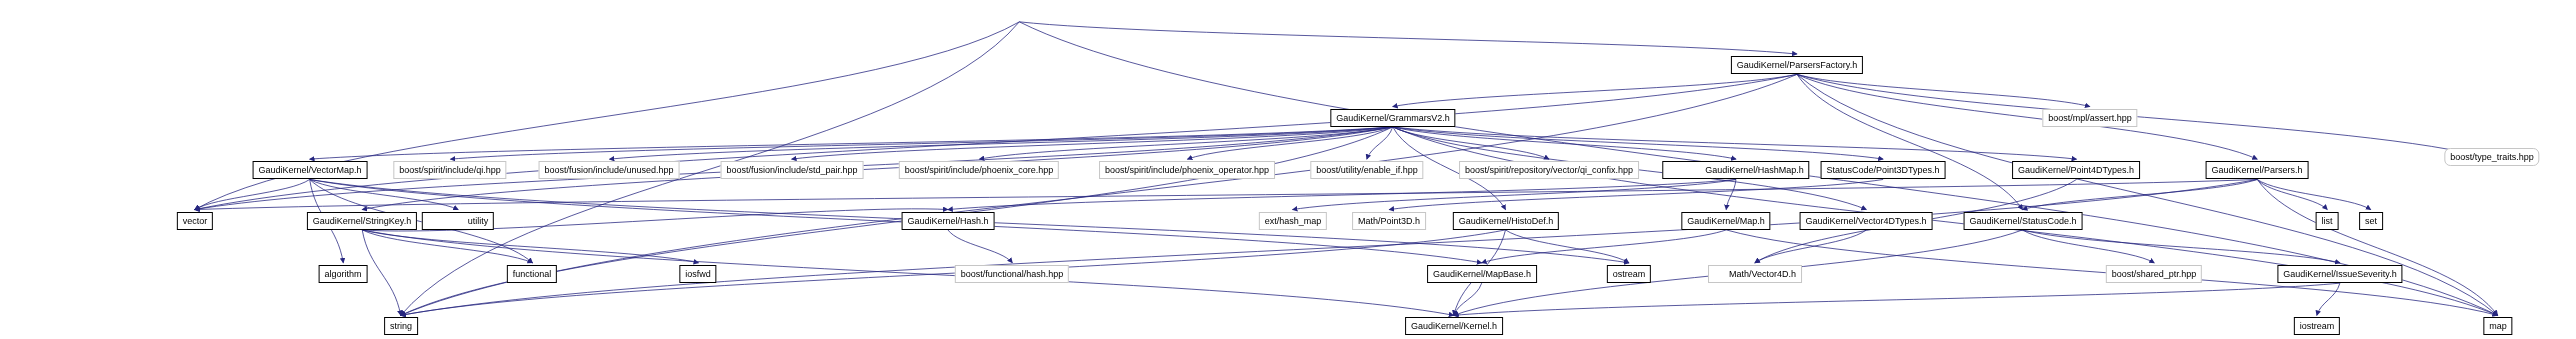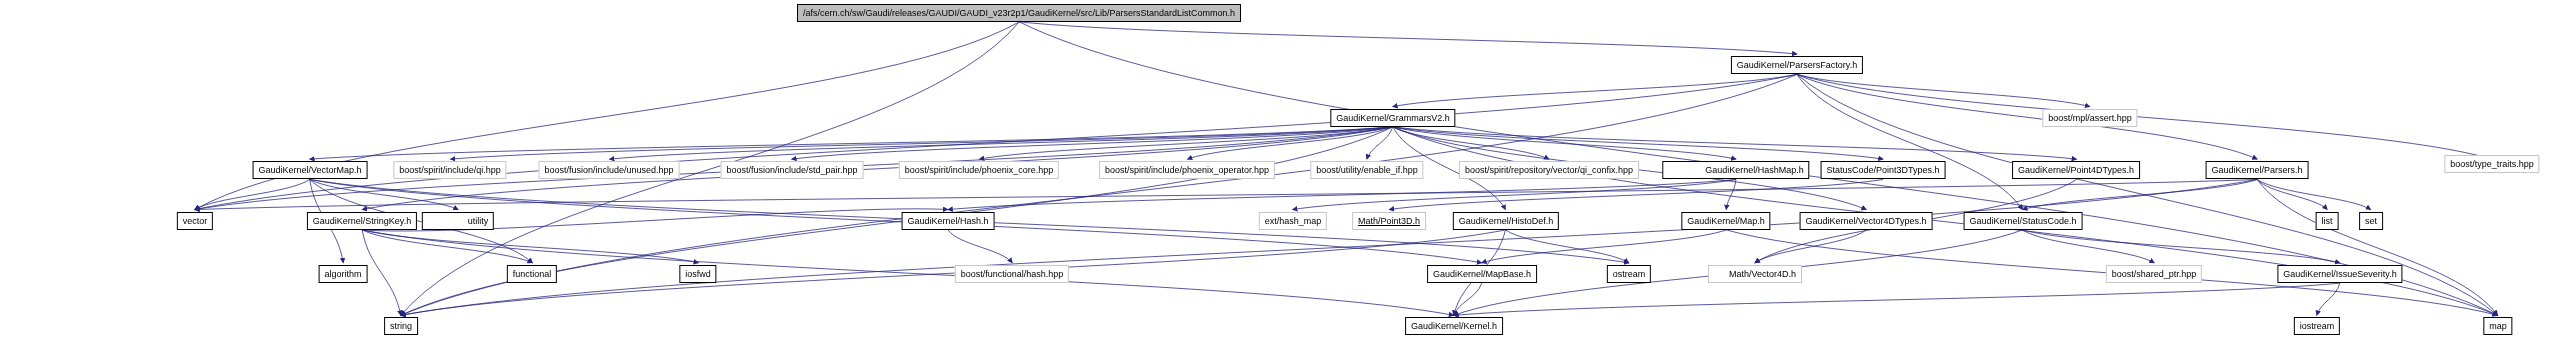--- a/index.html
+++ b/index.html
@@ -123,43 +123,42 @@
         <path d="M 3340,404 C 3112.3,425.6 2302.7,430.4 2075,450" class="edge" marker-end="url(#arrow)"></path>
         <path d="M 3222,256 C 3240,276.25 3304,280.75 3322,299" class="edge" marker-end="url(#arrow)"></path>
         <path d="M 3222,256 C 3251.16,276.25 3354.84,280.75 3384,299" class="edge" marker-end="url(#arrow)"></path>
         <path d="M 3222,256 C 2745,344.2 1049,363.8 572,450" class="edge" marker-end="url(#arrow)"></path>
         <path d="M 3222,256 C 2692.08,276.25 807.92,280.75 278,299" class="edge" marker-end="url(#arrow)"></path>
         <path d="M 3222,256 C 3283.74,344.2 3503.26,363.8 3565,450" class="edge" marker-end="url(#arrow)"></path>
         <path d="M 3222,256 C 3161.7,276.25 2947.3,280.75 2887,299" class="edge" marker-end="url(#arrow)"></path>
       </g>
   </svg>
 
-<div class="node main" style="left: 1019px; top: 3.5px;"><span>/afs/cern.ch/sw/Gaudi/releases/GAUDI/GAUDI_v23r2p1/GaudiKernel/src/Lib/ParsersStandardListCommon.h</span></div>
     <div class="node linked" style="left: 1797px; top: 56px;"><span>GaudiKernel/ParsersFactory.h</span></div>
     <div class="node linked" style="left: 1393px; top: 109px;"><span>GaudiKernel/GrammarsV2.h</span></div>
     <div class="node external" style="left: 2090px; top: 109px;"><span>boost/mpl/assert.hpp</span></div>
     <div class="node linked" style="left: 310px; top: 161px;"><span>GaudiKernel/VectorMap.h</span></div>
     <div class="node external" style="left: 450px; top: 161px;"><span>boost/spirit/include/qi.hpp</span></div>
     <div class="node external" style="left: 609px; top: 161px;"><span>boost/fusion/include/unused.hpp</span></div>
     <div class="node external" style="left: 792px; top: 161px;"><span>boost/fusion/include/std_pair.hpp</span></div>
     <div class="node external" style="left: 979px; top: 161px;"><span>boost/spirit/include/phoenix_core.hpp</span></div>
     <div class="node external" style="left: 1187px; top: 161px;"><span>boost/spirit/include/phoenix_operator.hpp</span></div>
     <div class="node external" style="left: 1367px; top: 161px;"><span>boost/utility/enable_if.hpp</span></div>
     <div class="node external" style="left: 1549px; top: 161px;"><span>boost/spirit/repository/vector/qi_confix.hpp</span></div>
     <div class="node linked" style="left: 1736px; top: 161px; padding-left: 42px;"><span>GaudiKernel/HashMap.h</span></div>
     <div class="node linked" style="left: 1883px; top: 161px;"><span>StatusCode/Point3DTypes.h</span></div>
     <div class="node linked" style="left: 2076px; top: 161px;"><span>GaudiKernel/Point4DTypes.h</span></div>
     <div class="node linked" style="left: 2257px; top: 161px;"><span>GaudiKernel/Parsers.h</span></div>
-    <div class="node external" style="left: 2492px; top: 155px;"><span>boost/type_traits.hpp</span></div>
+    <div class="node external" style="left: 2492px; top: 148px; border-radius: 6px;"><span>boost/type_traits.hpp</span></div>
     <div class="node linked" style="left: 195px; top: 212px;"><span>vector</span></div>
     <div class="node linked" style="left: 362px; top: 212px;"><span>GaudiKernel/StringKey.h</span></div>
     <div class="node linked" style="left: 458px; top: 212px; padding-left: 45px;"><span>utility</span></div>
     <div class="node linked" style="left: 948px; top: 212px;"><span>GaudiKernel/Hash.h</span></div>
     <div class="node external" style="left: 1293px; top: 212px;"><span>ext/hash_map</span></div>
-    <div class="node external" style="left: 1389px; top: 212px; text-decoration: underline;"><span>Math/Point3D.h</span></div>
+    <div class="node external" style="left: 1389px; top: 212px;"><span>Math/Point3D.h</span></div>
     <div class="node linked" style="left: 1506px; top: 212px;"><span>GaudiKernel/HistoDef.h</span></div>
     <div class="node linked" style="left: 1726px; top: 212px;"><span>GaudiKernel/Map.h</span></div>
     <div class="node linked" style="left: 1866px; top: 212px;"><span>GaudiKernel/Vector4DTypes.h</span></div>
     <div class="node linked" style="left: 2023px; top: 212px;"><span>GaudiKernel/StatusCode.h</span></div>
     <div class="node linked" style="left: 2327px; top: 212px;"><span>list</span></div>
     <div class="node linked" style="left: 2371px; top: 212px;"><span>set</span></div>
     <div class="node linked" style="left: 343px; top: 265px;"><span>algorithm</span></div>
     <div class="node linked" style="left: 532px; top: 265px;"><span>functional</span></div>
     <div class="node linked" style="left: 698px; top: 265px;"><span>iosfwd</span></div>
     <div class="node external" style="left: 1012px; top: 265px;"><span>boost/functional/hash.hpp</span></div>

